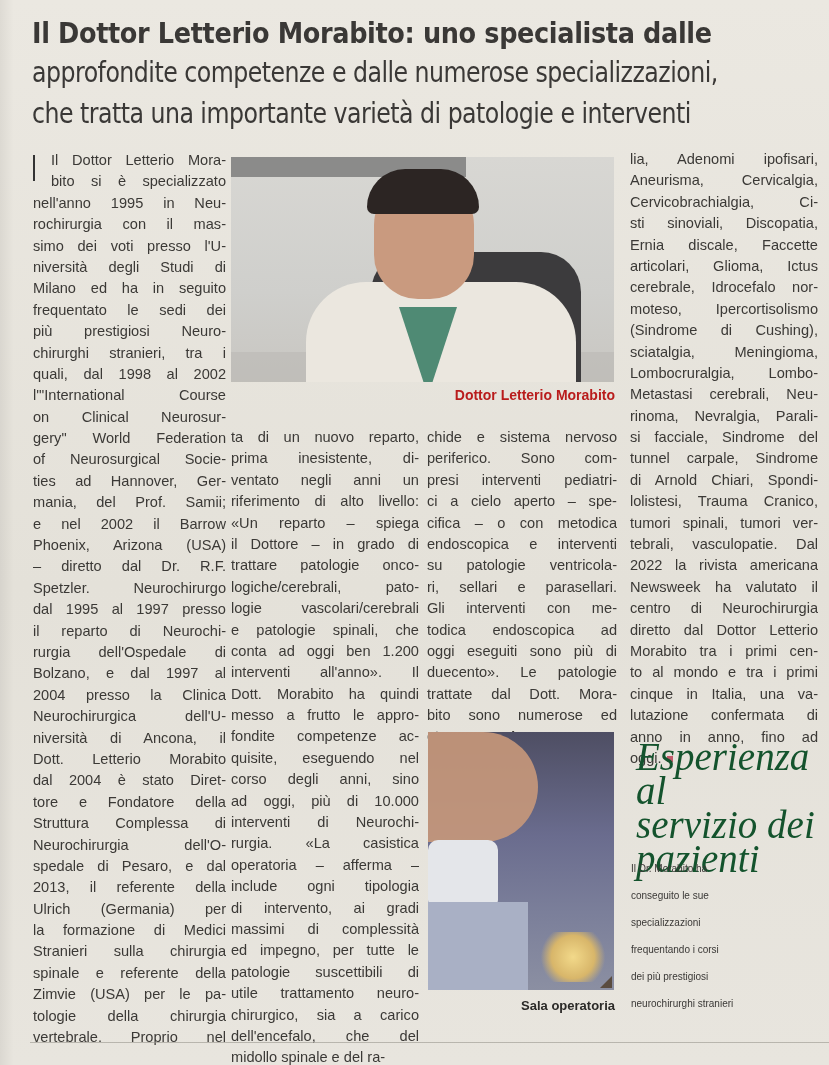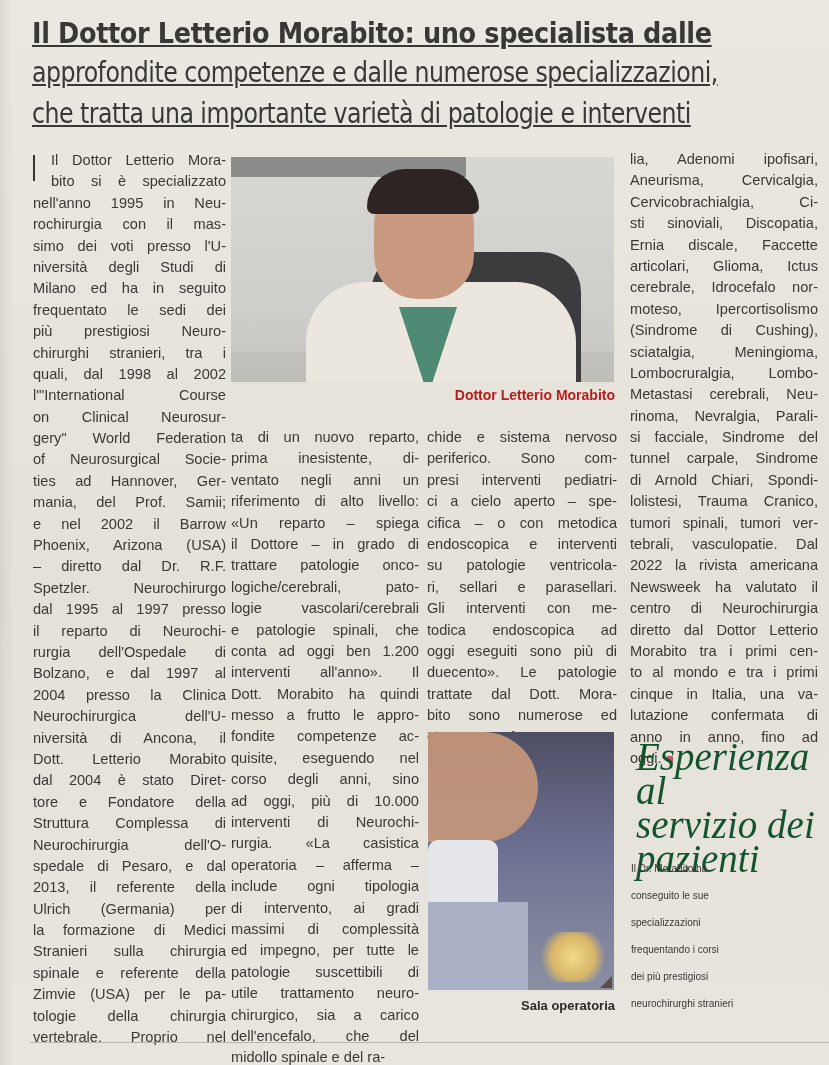--- a/index.html
+++ b/index.html
@@ -12,21 +12,20 @@
   .paper {
     position:absolute; inset:0;
     background:
       linear-gradient(90deg, rgba(0,0,0,0.06) 0, rgba(0,0,0,0) 14px),
       linear-gradient(180deg, #ebe8e1 0%, #e4e1d9 55%, #e8e5de 100%);
   }
   .headline {
     position:absolute; left:32px; top:14px; width:790px;
     font-family:"DejaVu Sans", sans-serif;
     color:#3a3836;
-    text-decoration:underline;
   }
   .headline .l1 {
     font-weight:bold; font-size:27.5px; letter-spacing:-0.4px; line-height:38px;
     transform:scaleX(0.93); transform-origin:left; white-space:nowrap;
   }
   .headline .l2, .headline .l3 {
     font-size:27.5px; line-height:41px; letter-spacing:-0.6px;
     transform:scaleX(0.86); transform-origin:left; white-space:nowrap;
   }
   .col {

